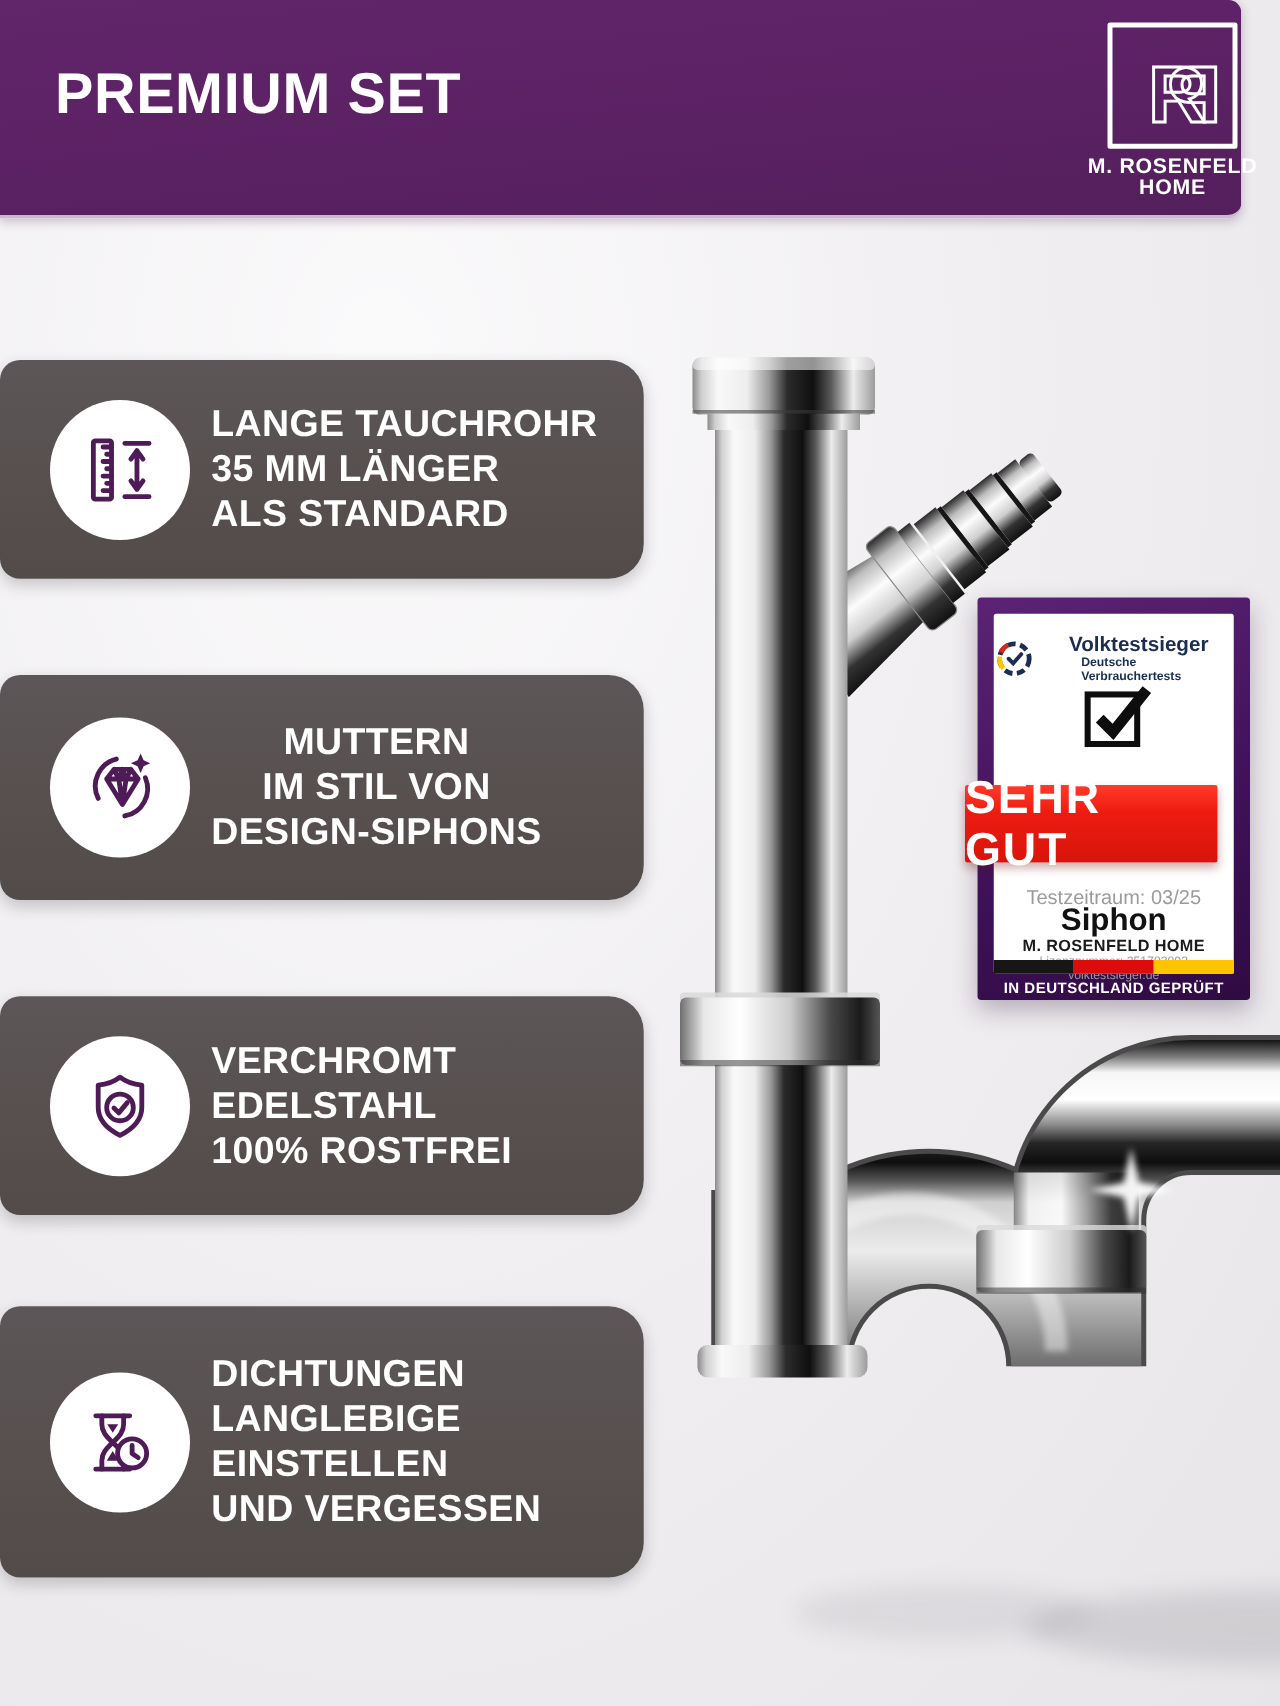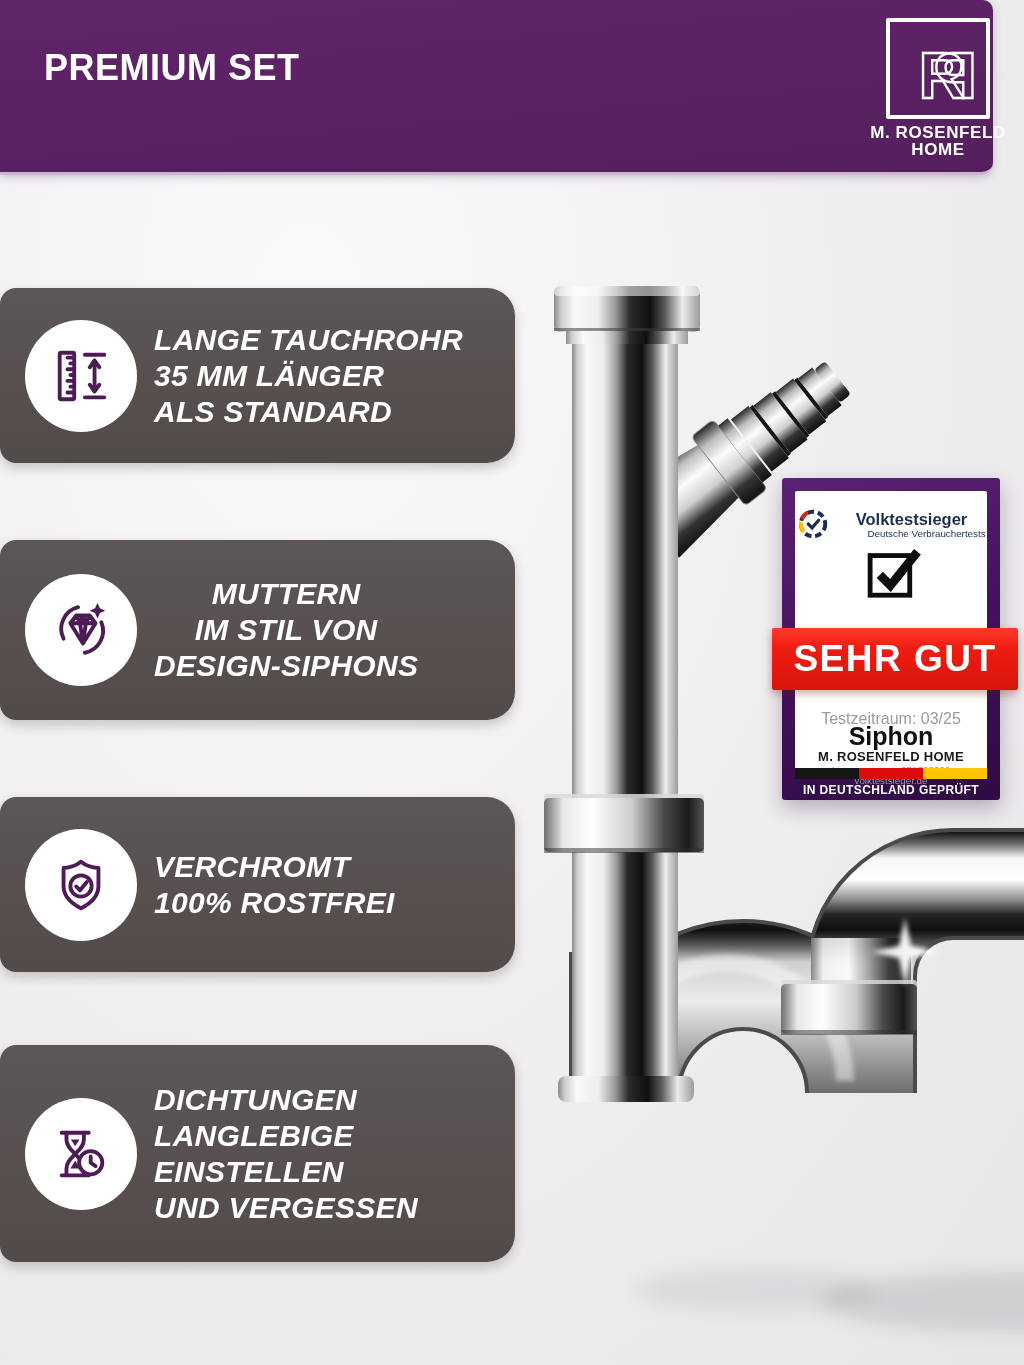--- a/index.html
+++ b/index.html
@@ -11,52 +11,52 @@
   html,body{width:1024px;}
   body{font-family:"Liberation Sans",sans-serif;}
   .page{position:relative;width:1024px;height:1365px;overflow:hidden;
         background:radial-gradient(ellipse at 30% 22%, #fbfafb 0%, #f1eff2 45%, #e7e5e8 100%);}
   
   .header{position:absolute;left:0;top:0;width:993px;height:175px;z-index:5;
           background:linear-gradient(175deg,#612569 0%, var(--header_purple) 60%, #541f5c 100%);
           border-radius:0 10px 12px 0;border-bottom:3px solid #cdb6d2;
           box-shadow:0 2px 8px rgba(80,40,90,.25);}
   .page-title{position:absolute;left:44px;top:47px;color:var(--text_white);
-          font-size:36px;font-weight:800;letter-spacing:.5px;white-space:nowrap;}
+          font-size:46px;font-weight:800;letter-spacing:.5px;white-space:nowrap;}
   .logo-box{position:absolute;left:886px;top:18px;width:104px;height:101px;
           border:4px solid #fff;border-radius:2px;}
   .brand-name{position:absolute;left:858px;top:124px;width:160px;text-align:center;
           color:#fff;font-size:17px;font-weight:700;letter-spacing:.6px;line-height:17px;white-space:pre-line;}
   
   .feature{position:absolute;left:0;width:515px;z-index:4;display:flex;align-items:center;
           background:linear-gradient(180deg,#5d5658 0%, var(--banner_gray) 55%, #514b4a 100%);
-          border-radius:16px 28px 28px 16px;padding-left:25px;
-          box-shadow:0 5px 12px rgba(40,30,40,.22);font-style:italic;}
+          border-radius:16px 28px 28px 16px;padding-left:40px;
+          box-shadow:0 5px 12px rgba(40,30,40,.22);}
   .icon-circle{flex:none;width:112px;height:112px;border-radius:50%;background:#fff;
           display:flex;align-items:center;justify-content:center;}
   .feature-text{margin-left:17px;color:var(--text_white);font-size:30px;font-weight:800;
           line-height:36px;letter-spacing:.3px;white-space:nowrap;}
   .f1{top:288px;height:175px;} .f2{top:540px;height:180px;text-align:center;}
   .f3{top:797px;height:175px;} .f4{top:1045px;height:217px;}
   .fic{stroke:var(--icon_purple);fill:none;stroke-width:4;stroke-linecap:round;stroke-linejoin:round;}
   .fic-fill{fill:var(--icon_purple);stroke:none;}
   
   .pipe{position:absolute;left:0;top:0;z-index:1;}
   
   .badge{position:absolute;left:782px;top:478px;width:218px;height:322px;z-index:3;
          background:linear-gradient(160deg,#5c2374 0%, var(--badge_purple) 55%, #2f0b42 100%);
          border-radius:3px;box-shadow:0 8px 20px rgba(50,25,60,.3);}
   .badge-card{position:absolute;left:13px;top:13px;width:192px;height:288px;background:#fff;border-radius:2px;}
   .vt-row{position:absolute;left:0;top:16px;width:100%;display:flex;justify-content:center;gap:7px;align-items:center;}
   .vt-name{color:var(--brand_navy);font-size:16.5px;font-weight:800;line-height:18px;text-align:center;}
-  .vt-sub{color:var(--brand_navy);font-size:9.8px;font-weight:400;padding-left:30px;}
+  .vt-sub{color:var(--brand_navy);font-size:9.8px;font-weight:700;padding-left:30px;}
   .checkbox-wrap{position:absolute;left:50%;top:52px;transform:translateX(-46%);}
   .bestanden{position:absolute;left:0;top:114px;width:100%;text-align:center;color:#0d0d0d;
          font-size:29px;font-weight:900;letter-spacing:.5px;}
-  .ribbon{position:absolute;left:-10px;top:150px;width:246px;height:62px;z-index:2;
+  .ribbon{position:absolute;left:-10px;top:150px;width:202px;height:62px;z-index:2;
          background:linear-gradient(180deg,#ff3a2a 0%, var(--ribbon_red) 35%, #d8140b 100%);
          border-radius:2px;display:flex;align-items:center;justify-content:center;
          box-shadow:0 4px 8px rgba(120,20,15,.35);}
   .ribbon span{color:#fff;font-size:37px;font-weight:900;letter-spacing:1.5px;}
   .test-period{position:absolute;left:0;top:219px;width:100%;text-align:center;color:#9b9b9b;font-size:16px;}
   .product{position:absolute;left:0;top:231px;width:100%;text-align:center;color:#111;font-size:25px;font-weight:900;}
   .manufacturer{position:absolute;left:0;top:258px;width:100%;text-align:center;color:#1a1a1a;font-size:13px;font-weight:700;letter-spacing:.3px;}
   .license{position:absolute;left:0;top:273px;width:100%;text-align:center;color:#9b9b9b;font-size:9.8px;}
   .website{position:absolute;left:0;top:284px;width:100%;text-align:center;color:#9b9b9b;font-size:9.8px;}
   .flag{position:absolute;left:0;bottom:0;width:100%;height:11px;display:flex;}
@@ -234,20 +234,21 @@
       <svg width="62" height="62" viewBox="0 0 64 64">
         <g class="fic">
           <path d="M32 8 C37 12 44 14 50 14.5 V33 C50 45 41 51.5 32 56 C23 51.5 14 45 14 33 V14.5 C20 14 27 12 32 8 Z"></path>
           <circle cx="32" cy="33" r="11"></circle>
           <path d="M27 33.5 L31 37.5 L38 29"></path>
         </g>
       </svg>
     </div>
     <div class="feature-text">
       <div>VERCHROMT</div>
+      <div>EDELSTAHL</div>
       <div>100% ROSTFREI</div>
     </div>
   </div>
 
   <div class="feature f4">
     <div class="icon-circle">
       <svg width="62" height="62" viewBox="0 0 64 64">
         <g class="fic" stroke-width="4.5">
           <path d="M12 10 H40 M12 54 H40"></path>
           <path d="M17 10 V17 C17 24 22 28 26 32 C22 36 17 40 17 47 V54 M35 10 V17 C35 24 30 28 26 32 C30 36 35 40 35 47 V54"></path>

